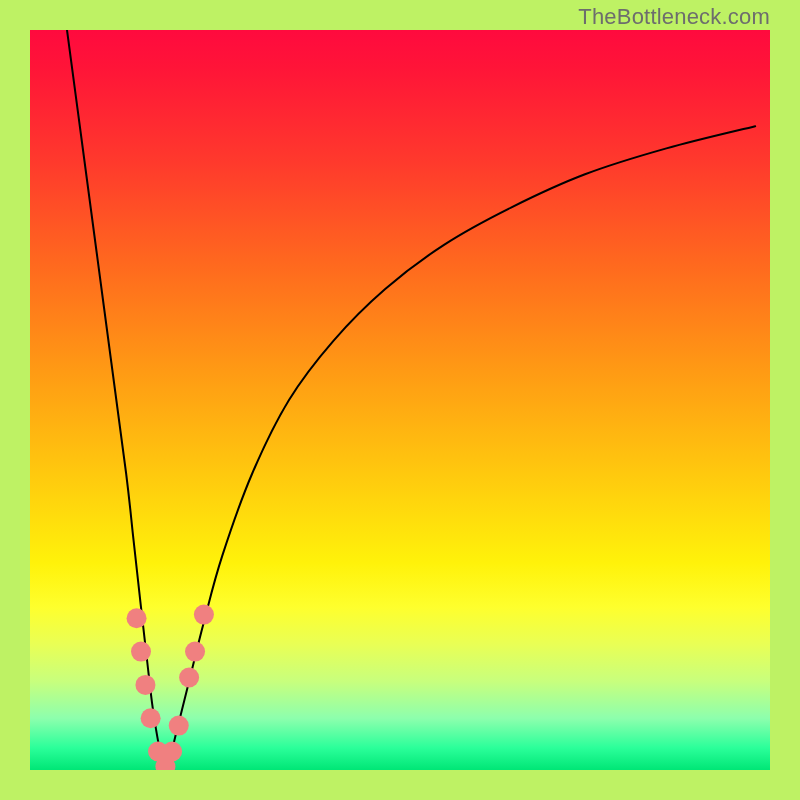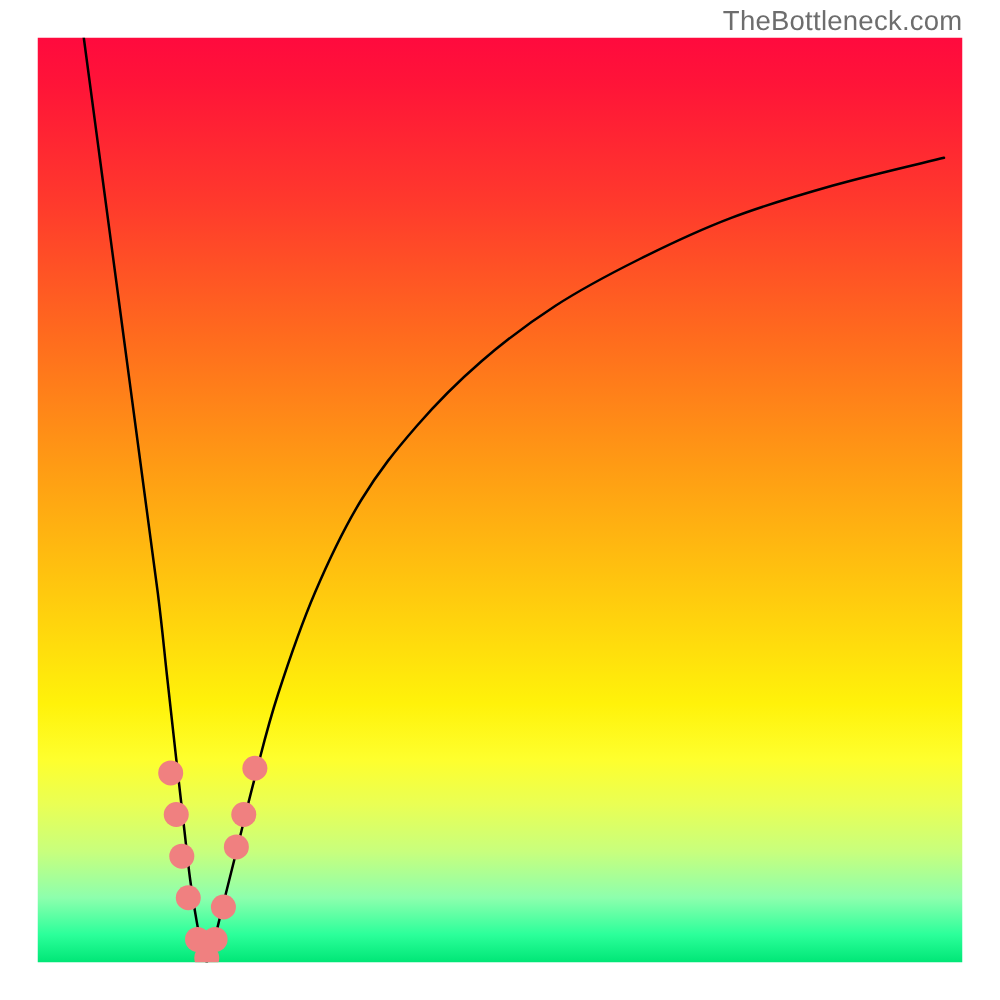--- a/index.html
+++ b/index.html
@@ -10,21 +10,21 @@
     overflow: hidden;
     background: #000;
     font-family: Arial, Helvetica, sans-serif;
   }
   .frame {
     position: absolute;
     top: 0;
     left: 0;
     width: 800px;
     height: 800px;
-    background: #ffffff;
+    background: #bef264;
     text-align: right;
   }
   .plot {
     position: absolute;
     top: 30px;
     left: 30px;
     width: 740px;
     height: 740px;
     overflow: hidden;
   }

